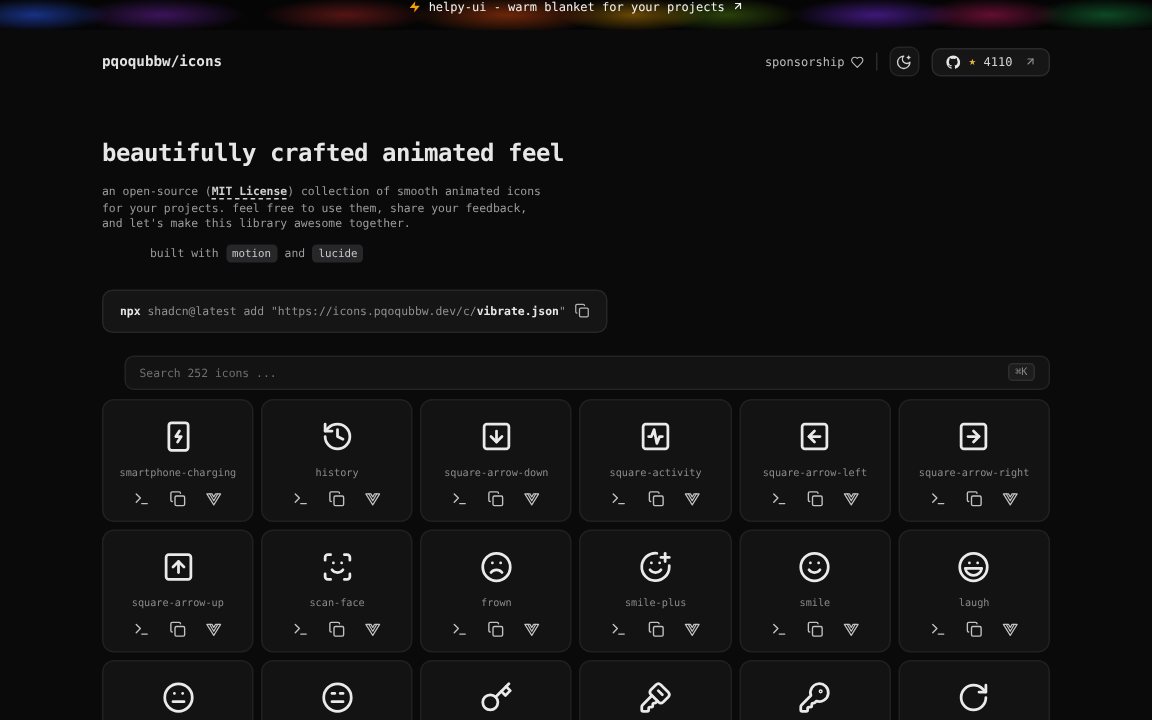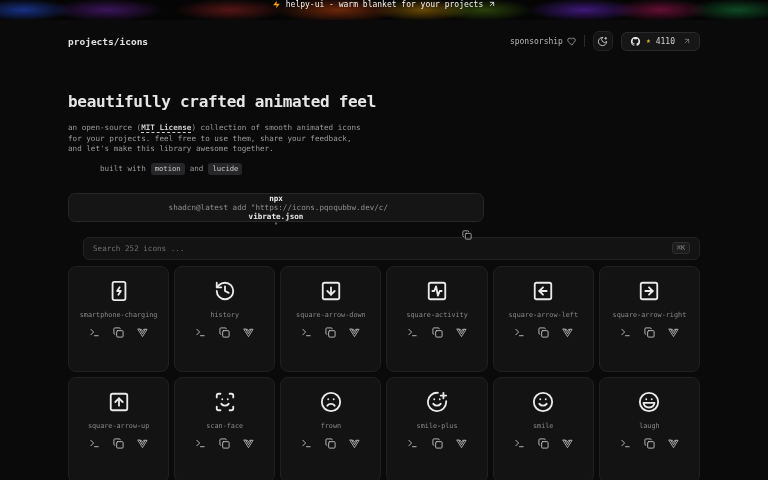--- a/index.html
+++ b/index.html
@@ -47,43 +47,43 @@
   .star { color:#e3b341; font-size:8px; line-height:1; }
   .gh-arrow { color:#8f8f8f; margin-left:3px; }
   
   .main { padding:0 68px; }
   h1 { margin-top:40px; font-size:16px; font-weight:bold; color:#e7e7e7; letter-spacing:-0.3px; }
   .desc { margin-top:12px; font-size:7.6px; line-height:10.5px; color:#9b9b9b; max-width:296px; }
   .mit { color:#cfcfcf; text-decoration:underline dashed; text-underline-offset:2px; cursor:pointer;font-weight:bold; }
   .built { margin-top:8px; font-size:7.6px; color:#9b9b9b; display:flex; align-items:center; gap:5px;margin-left:32px; }
   .chip { background:#27272a; color:#c9c9c9; border-radius:3px; padding:1px 4px 2px; font-size:7.2px; cursor:pointer; }
   .cmd {
-    margin-top:18px; width:416px; height:29px; background:#151515;
+    margin-top:18px; width:337px; height:29px; background:#151515;
     border:1px solid #262626; border-radius:7px;
-    display:flex; align-items:center; padding:0 11px; font-size:7.6px; color:#8f8f8f;flex-direction:column;
+    display:flex; align-items:center; padding:0 11px; font-size:7.6px; color:#8f8f8f;
   }
   .cmd .w { color:#e8e8e8; font-weight:bold; }
   .cmd-copy { margin-left:auto; background:none; border:none; color:#b5b5b5; cursor:pointer; display:flex; }
   .search {
     margin-top:15px; height:23px; background:#131313; border:1px solid #232323; border-radius:6px;
     display:flex; align-items:center; padding:0 9px; gap:6px;margin-left:15px;
   }
   .search input {
     flex:1; background:transparent; border:none; outline:none;
     font-family:inherit; font-size:7.6px; color:#d4d4d4;
   }
   .search input::placeholder { color:#6f6f6f; }
   .kbd {
     border:1px solid #2e2e2e; background:#1d1d1d; color:#8a8a8a;
     font-size:6.8px; border-radius:3px; padding:1px 4px; line-height:1.3;
   }
   
   .grid { margin-top:6px; display:grid; grid-template-columns:repeat(6,1fr); gap:5px; }
   .card {
-    background:#131313; border:1px solid #202020; border-radius:8px; height:106px;
+    background:#131313; border:1px solid #202020; border-radius:8px; height:82px;
     display:flex; flex-direction:column; align-items:center; cursor:pointer;
   }
   .card-icon { margin-top:13px; width:22px; height:22px; color:#eaeaea; }
   .card-icon svg { width:22px; height:22px; display:block; }
   .card-label { margin-top:9px; font-size:6.8px; color:#8a8a8a; white-space:nowrap; height:8px; }
   .card-actions { margin-top:8px; width:100%; display:flex; justify-content:space-between; padding:0 20px; }
   .act { background:none; border:none; padding:0; color:#c2c2c2; cursor:pointer; display:flex; }
   .act svg { width:11px; height:11px; display:block; }
   .hicon svg { display:block; }
 </style>
@@ -99,21 +99,21 @@
   <span>helpy-ui - warm blanket for your projects</span>
   <span class="hicon">
     <svg width="8" height="8" viewBox="0 0 24 24" fill="none" stroke="#f2f2f2" stroke-width="2.4" stroke-linecap="round" stroke-linejoin="round">
         <path d="M7 7h10v10"></path>
         <path d="M7 17 17 7"></path>
       </svg>
   </span>
 </div>
 
 <div class="header">
-  <div class="logo">projects/icons</div>
+  <div class="logo">pqoqubbw/icons</div>
   <div class="hright">
     <div class="sponsor">
       <span>sponsorship</span>
       <span class="hicon">
         <svg width="9" height="9" viewBox="0 0 24 24" fill="none" stroke="currentColor" stroke-width="2" stroke-linecap="round" stroke-linejoin="round">
             <path d="M19 14c1.49-1.46 3-3.21 3-5.5A5.5 5.5 0 0 0 16.5 3c-1.76 0-3 .5-4.5 2-1.5-1.5-2.74-2-4.5-2A5.5 5.5 0 0 0 2 8.5c0 2.3 1.5 4.05 3 5.5l7 7Z"></path>
           </svg>
       </span>
     </div>
     <div class="vdiv"></div>

